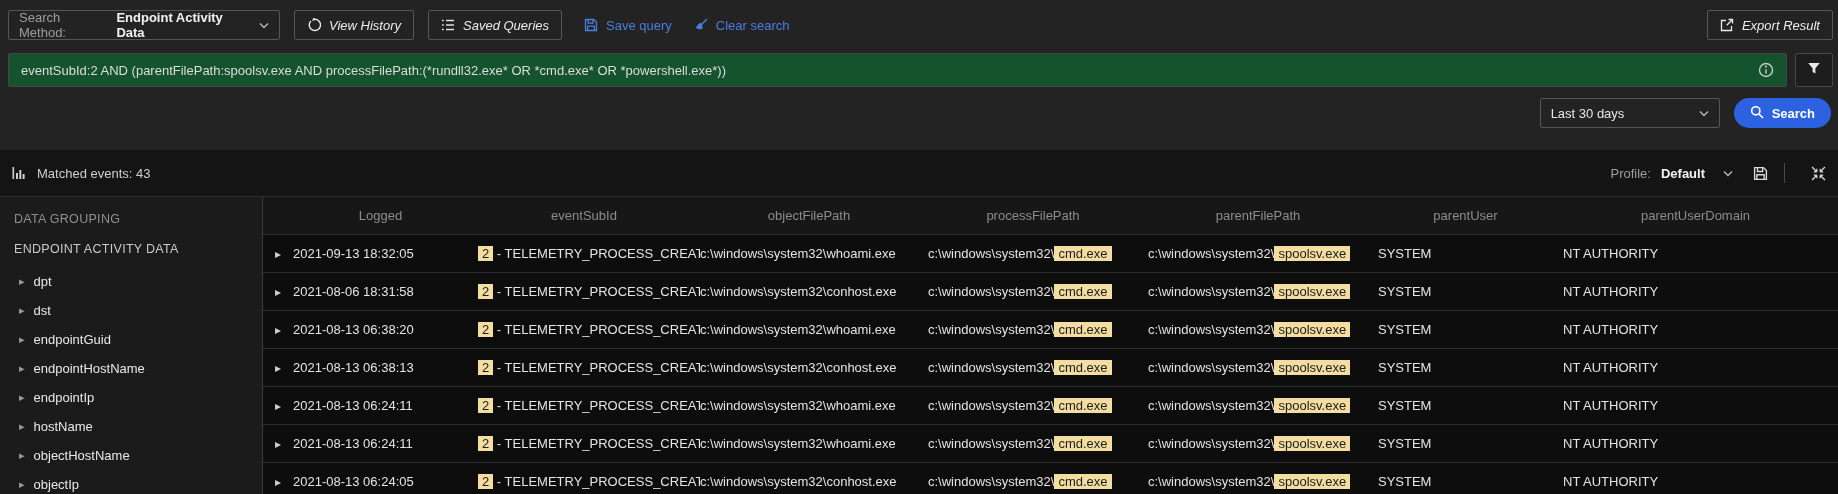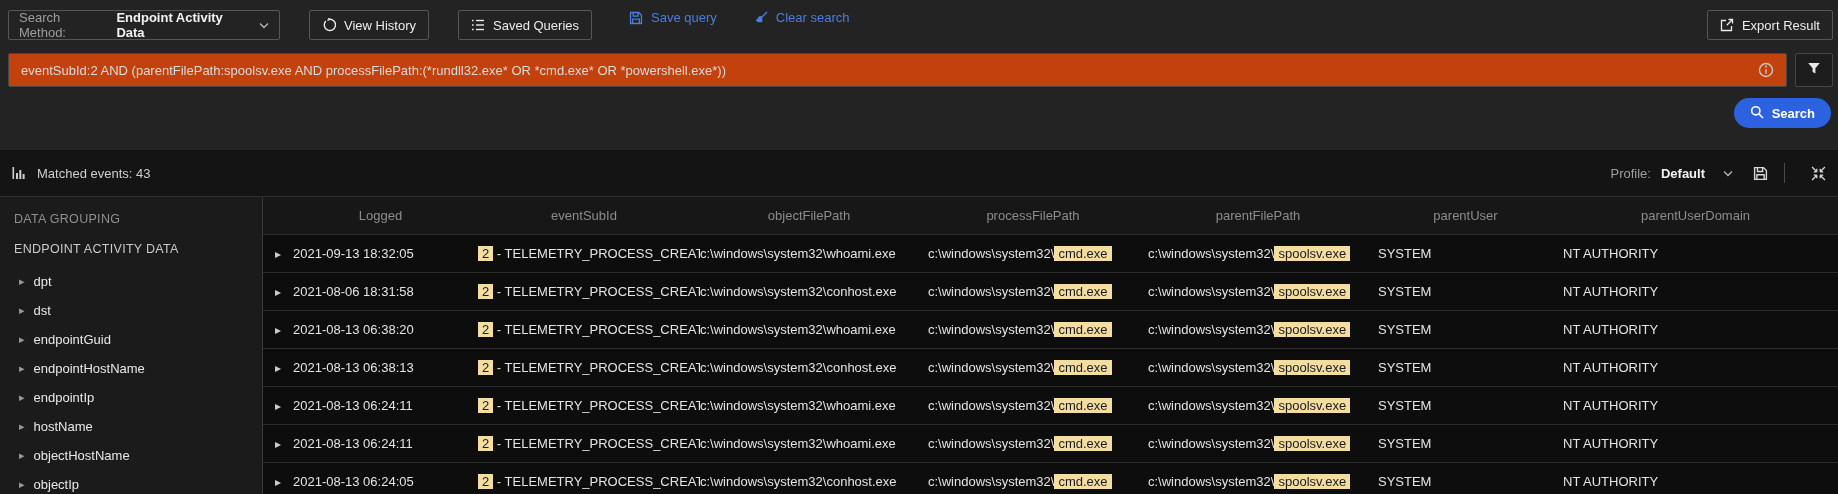--- a/index.html
+++ b/index.html
@@ -6,49 +6,49 @@
   html,body { margin:0; padding:0; }
   body {
     width:1838px; height:494px; overflow:hidden;
     background:#232323; color:#e6e6e6;
     font-family:"Liberation Sans", sans-serif; font-size:13px;
   }
   button, input { font-family:inherit; font-size:inherit; }
 
   
   .top { height:150px; padding:10px 5px 0 8px; }
-  .toolbar { display:flex; align-items:flex-start; height:30px;gap:15px; }
+  .toolbar { display:flex; align-items:center; height:30px; }
   .select-box {
     display:flex; align-items:center; gap:8px;
     height:30px; padding:0 10px;
     border:1px solid #565656; border-radius:2px; background:transparent;
     cursor:pointer;
   }
   .select-box .chev { margin-left:auto; display:flex; align-items:center; color:#b5b5b5; }
   .sm-select { width:272px; }
   .preset-select { width:180px; }
   .dim { color:#9e9e9e; }
   .strong { color:#f2f2f2; font-weight:700; }
   .btn {
     display:flex; align-items:center; gap:8px;
     height:30px; padding:0 12px; margin-left:14px;
     background:transparent; border:1px solid #565656; border-radius:2px;
-    color:#ececec; cursor:pointer; white-space:nowrap;
+    color:#ececec; cursor:pointer; white-space:nowrap;font-style:italic;
   }
   .btn .ic, .link .ic { display:flex; align-items:center; }
   .link {
     display:flex; align-items:center; gap:8px; margin-left:22px;
     color:#4a7de0; cursor:pointer; text-decoration:none; white-space:nowrap;
   }
   .export-btn { margin-left:auto; }
 
   .query-row { margin-top:13px; display:flex; gap:8px; height:34px; }
   .query-input {
     flex:1; display:flex; align-items:center; padding:0 12px;
-    background:#c2410c; border:1px solid #474747; border-radius:2px;
+    background:#14532d; border:1px solid #474747; border-radius:2px;
     color:#dcdcdc; cursor:text;
   }
   .query-text { flex:1; white-space:nowrap; overflow:hidden; }
   .info-ic { display:flex; align-items:center; color:#c9c9c9; cursor:pointer; }
   .filter-btn {
     width:38px; display:flex; align-items:center; justify-content:center;
     background:#1d1d1d; border:1px solid #474747; border-radius:2px;
     color:#e8e8e8; cursor:pointer;
   }
 
@@ -195,20 +195,28 @@
     <button class="filter-btn">
       <span class="ic">
         <svg width="14" height="13" viewBox="0 0 14 13">
             <path d="M1.2 1 h11.6 l-4.4 5.2 v5.4 l-2.8 -1.7 v-3.7 z" fill="currentColor"></path>
           </svg>
       </span>
     </button>
   </div>
 
   <div class="date-row">
+    <div class="select-box preset-select">
+      <span>Last 30 days</span>
+      <span class="chev">
+        <svg width="10" height="7" viewBox="0 0 10 7">
+            <polyline points="1,1.5 5,5.5 9,1.5" fill="none" stroke="currentColor" stroke-width="1.4"></polyline>
+          </svg>
+      </span>
+    </div>
     <button class="search-btn">
       <span class="ic">
         <svg width="14" height="14" viewBox="0 0 14 14">
             <g fill="none" stroke="#fff" stroke-width="1.6">
               <circle cx="5.8" cy="5.8" r="4.1"></circle>
               <line x1="8.9" y1="8.9" x2="13" y2="13"></line>
             </g>
           </svg>
       </span>
       <span>Search</span>

